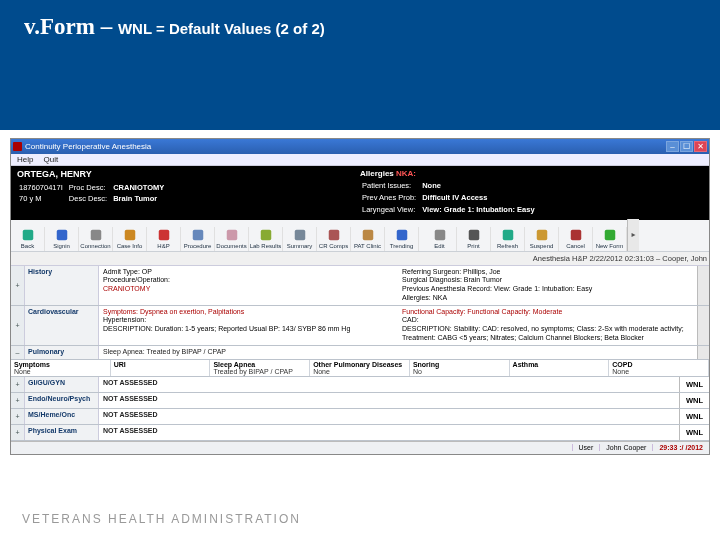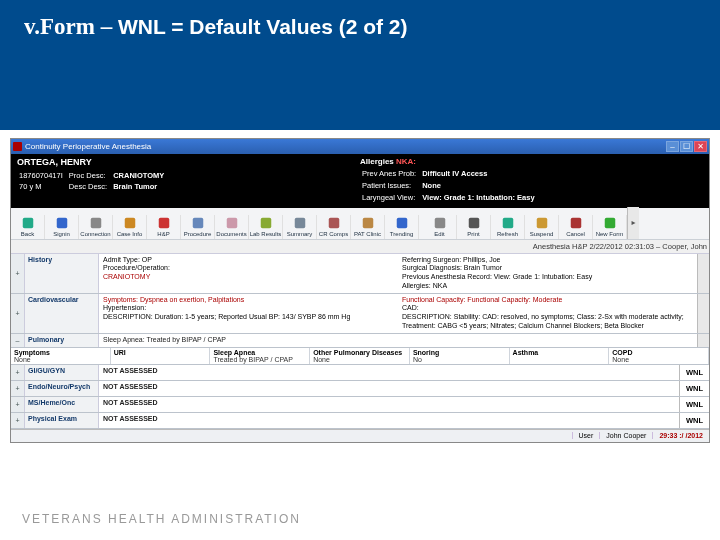--- a/index.html
+++ b/index.html
@@ -1,19 +1,19 @@
 <!DOCTYPE html>
 <html><head>
 <meta charset="utf-8">
 <style>
   * { box-sizing: border-box; margin: 0; padding: 0; }
   body { width: 720px; height: 540px; font-family: Arial, sans-serif; background: #fff; overflow: hidden; }
   .header-band { background: #004b8d; height: 130px; padding: 14px 24px; position: relative; }
   .title { color: #fff; font-size: 23px; font-weight: bold; font-family: "Times New Roman", serif; }
-  .title .sub { font-family: Arial, sans-serif; font-size: 21px; }
+  .title .sub { font-family: Arial, sans-serif; font-size: 15px; }
   .app { margin: 8px 10px; border: 1px solid #888; font-size: 8px; background: #fff; position: relative; }
   .titlebar { display: flex; align-items: center; background: linear-gradient(#3a78d6,#2a5fb0); height: 15px; color: #fff; font-size: 8px; padding: 0 2px; }
   .titlebar .ticon { width: 9px; height: 9px; background: #a00; margin-right: 3px; border-radius: 1px; }
   .titlebar .spacer { flex: 1; }
   .winbtns { display: flex; gap: 1px; }
   .winbtn { width: 13px; height: 11px; background: #d45; border: 1px solid #fff3; display:flex; align-items:center; justify-content:center; color:#fff; font-size:8px; line-height:1; }
   .winbtn.min, .winbtn.max { background:#5a8fd6; }
   .menubar { display: flex; gap: 10px; padding: 1px 6px; background: #eef; font-size: 8px; color: #222; border-bottom: 1px solid #ccd; }
   .ptbar { display: flex; background: #000000; color: #fff; font-size: 8px; padding: 3px 6px; }
   .ptbar .col { flex: 1; line-height: 1.3; }
@@ -59,20 +59,24 @@
   <div class="titlebar">
     <div class="ticon"></div>
     <span>Continuity Perioperative Anesthesia</span>
     <div class="spacer"></div>
     <div class="winbtns">
       <div class="winbtn min">–</div>
       <div class="winbtn max">☐</div>
       <div class="winbtn">✕</div>
     </div>
   </div>
+  <div class="menubar">
+    <span>Help</span>
+    <span>Quit</span>
+  </div>
 
   <div class="ptbar">
     <div class="col">
       <div class="name">ORTEGA, HENRY</div>
       <table>
           <tbody>
             <tr>
         <td>1876070417I</td>
         <td>Proc Desc:</td>
         <td><b>CRANIOTOMY</b></td>
@@ -83,26 +87,26 @@
         <td><b>Brain Tumor</b></td>
       </tr>
           </tbody>
         </table>
     </div>
     <div class="col">
       <div><b>Allergies</b> <span class="red">NKA:</span></div>
       <table>
         <tbody>
             <tr>
+              <td>Patient Issues:</td>
+              <td><b>None</b></td>
+            </tr>
+        <tr>
               <td>Prev Anes Prob:</td>
               <td><b>Difficult IV Access</b></td>
-            </tr>
-        <tr>
-              <td>Patient Issues:</td>
-              <td><b>None</b></td>
             </tr>
         <tr>
               <td>Laryngeal View:</td>
               <td><b>View: Grade 1: Intubation: Easy</b></td>
             </tr>
       </tbody>
         </table>
     </div>
   </div>
 

